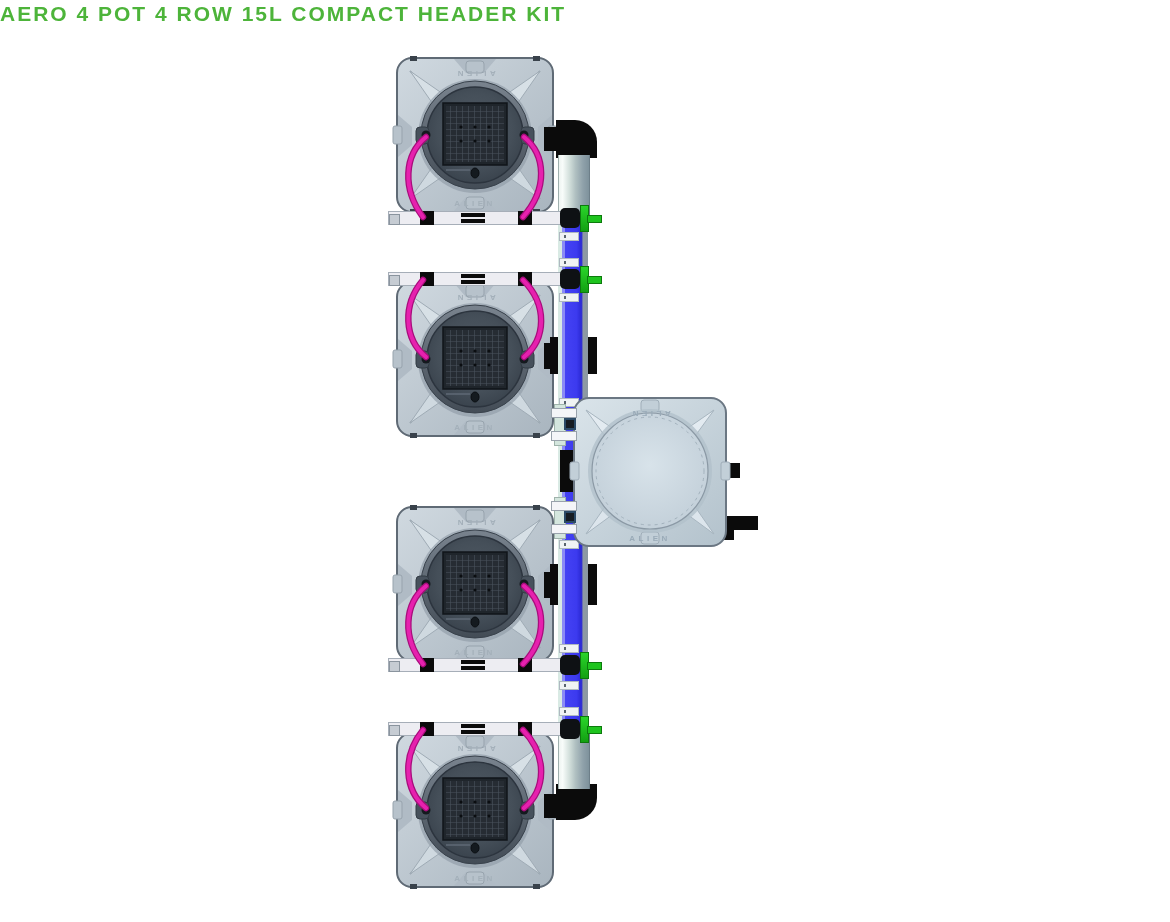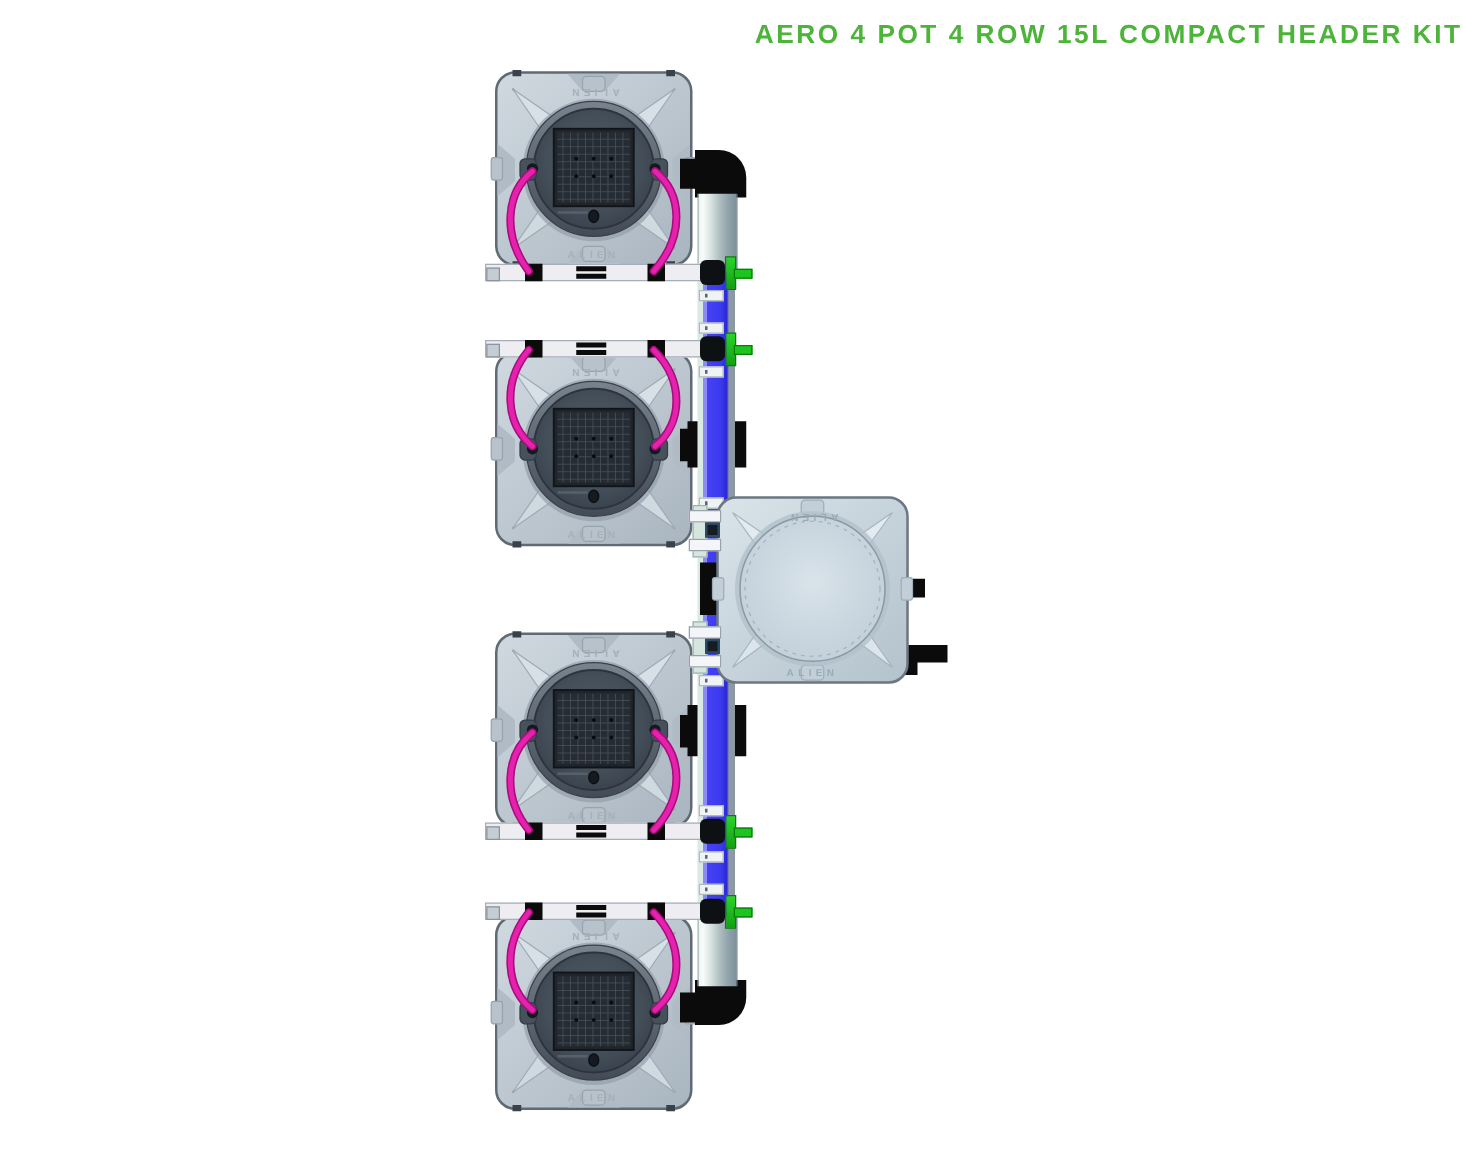--- a/index.html
+++ b/index.html
@@ -2,21 +2,21 @@
 <html style="--accent: #4db43a; --blue: #4342f3; --green: #1ec41e; --magenta: #dd16a4; --black: #0b0b0b; --pagebg: #ffffff;"><head>
 <meta charset="utf-8">
 <style>
   :root{
     --accent:#4db43a; --blue:#4342f3; --green:#1ec41e; --magenta:#dd16a4;
     --black:#0b0b0b; --potbody:#c0cad2; --tankbody:#c9d5dd; --pagebg:#ffffff;
   }
   html,body{margin:0;padding:0;background:var(--pagebg);}
   #scene{position:relative;width:1170px;height:922px;margin:0 auto;background:var(--pagebg);
          font-family:"Liberation Sans",sans-serif;overflow:hidden;}
-  #title{position:absolute;left:0;top:16px;width:100%;text-align:right;z-index:30;
+  #title{position:absolute;left:0;top:2px;width:100%;text-align:left;z-index:30;
          font-size:21px;font-weight:800;letter-spacing:2px;color:var(--accent);
          font-family:"Liberation Sans",sans-serif;}
   .pot{position:absolute;z-index:10;width:158px;height:156px;}
   .pot svg{overflow:visible;display:block;}
   #tank{position:absolute;z-index:16;width:154px;height:150px;}
   .blk{position:absolute;background:var(--black);z-index:12;}
   .z15{z-index:15;}
   .pipe{position:absolute;left:558px;width:30px;z-index:14;}
   .chrome{background:linear-gradient(90deg,#eef4f1 0%,#f8fcfa 12%,#d2dfdb 35%,#b0c0c1 55%,#8fa1aa 80%,#7e929c 100%);
           border-left:1px solid #9fb0ae;border-right:1px solid #6d7f89;}

